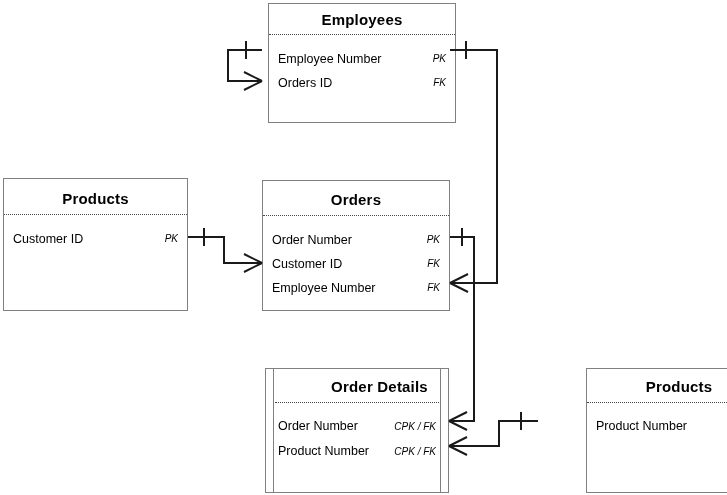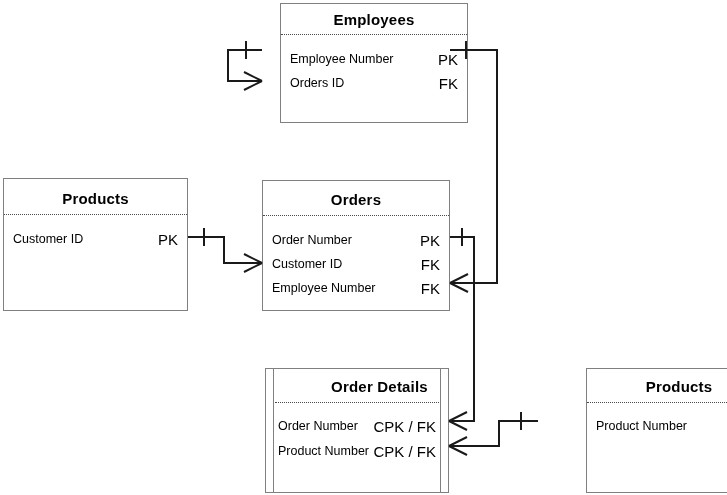--- a/index.html
+++ b/index.html
@@ -47,22 +47,23 @@
     align-items: center;
     justify-content: space-between;
     font-size: 12.5px;
     color: #000000;
     line-height: 1;
   }
   .attr-name {
     white-space: nowrap;
   }
   .attr-key {
+    font-style: italic;
     white-space: nowrap;
-    font-size: 15px;
+    font-size: 10px;
   }
   .weak-bar {
     position: absolute;
     top: 0;
     bottom: 0;
     width: 0;
     border-left: 1.5px solid #808080;
   }
   svg.lines {
     position: absolute;
@@ -78,21 +79,21 @@
     stroke-width: 2;
     stroke-linecap: butt;
     stroke-linejoin: miter;
   }
 </style>
 </head>
 <body>
 
 <div id="canvas">
 
-  <div class="entity" style="left:280px; top:3px; width:188px; height:120px;">
+  <div class="entity" style="left:268px; top:3px; width:188px; height:120px;">
     <div class="entity-title" style="position:absolute; left:0; right:0; top:8px;">Employees</div>
     <div class="sep" style="top:30px;"></div>
     <div class="attr-list" style="top:43px; padding:0 9px;">
       <div class="attr" style="height:24px;">
         <span class="attr-name">Employee Number</span>
         <span class="attr-key">PK</span>
       </div>
       <div class="attr" style="height:24px;">
         <span class="attr-name">Orders ID</span>
         <span class="attr-key">FK</span>

